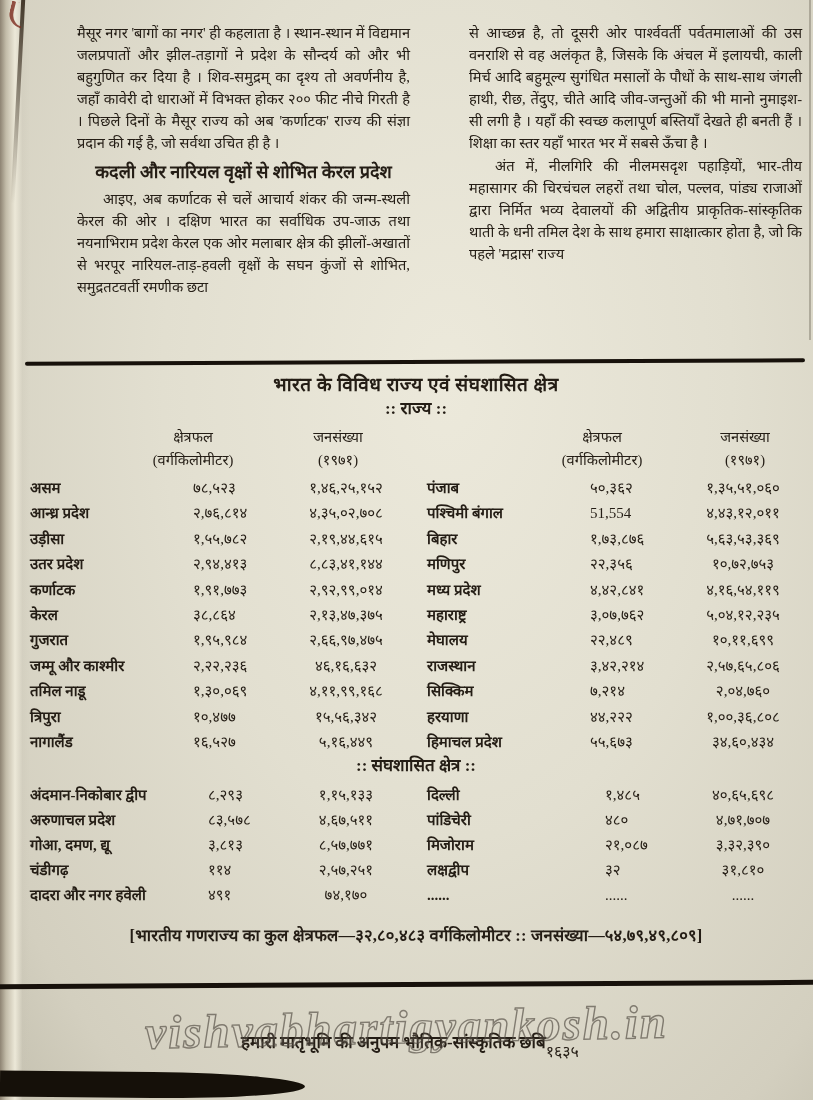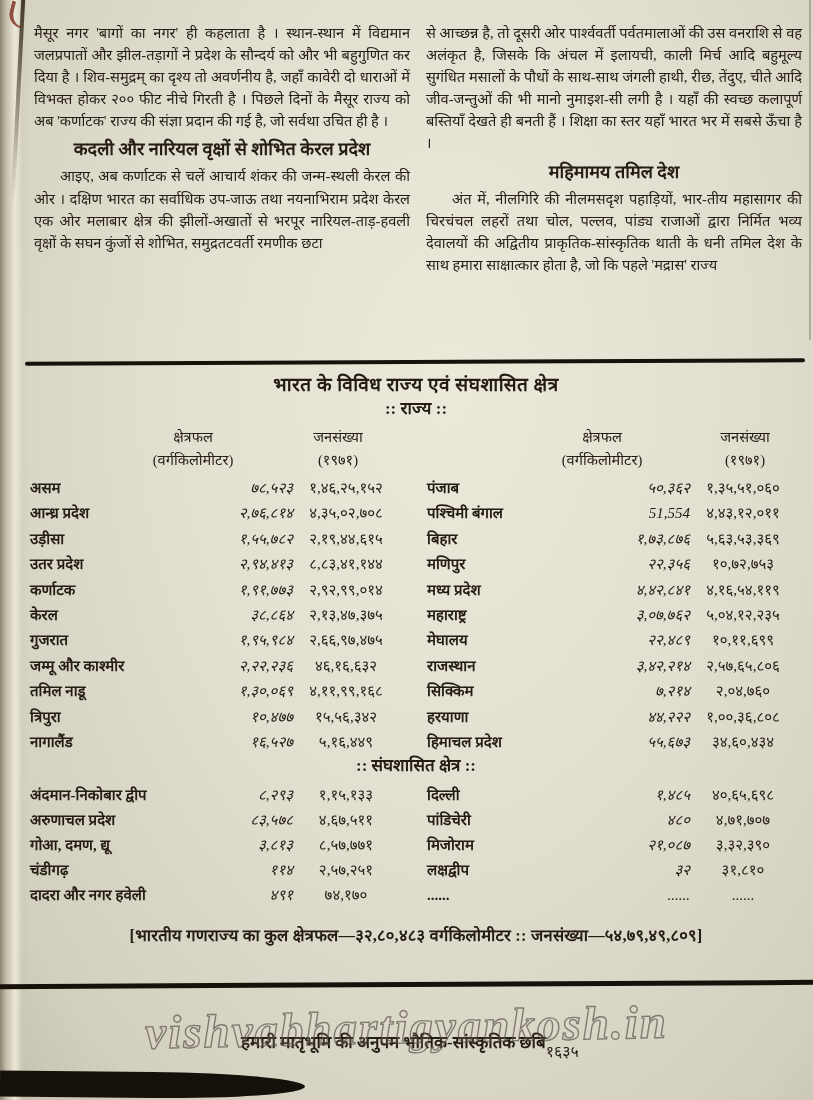--- a/index.html
+++ b/index.html
@@ -21,39 +21,39 @@
     border-radius:0 0 0 16px; transform:rotate(14deg); opacity:.8; }
   .edge-right{ position:absolute; right:2px; top:0; width:2px; height:340px; background:rgba(90,82,70,.35); }
   .bottom-wedge{ position:absolute; left:0; top:1072px; width:305px; height:26px; background:#151009;
     border-radius:0 100% 100% 0 / 0 100% 100% 0; transform:rotate(.6deg); }
   .rule{ position:absolute; background:#17110b; }
   .rule-top{ left:25px; top:360px; width:780px; height:4px; transform:rotate(-.25deg); border-radius:2px; }
   .rule-bottom{ left:0; top:982px; width:813px; height:5px; transform:rotate(-.3deg); }
   
   .text-columns{ position:absolute; left:34px; top:22px; width:768px; height:338px;
     display:flex; gap:16px; }
-  .col{ flex:1; font-size:14.6px; line-height:22.1px; text-align:justify; font-weight:500; }
+  .col{ flex:1; font-size:14.6px; line-height:22.1px; text-align:justify; font-weight:500;margin-left:43px; }
   .col p{ text-align:justify; }
   .para-indent{ text-indent:26px; }
   .col-heading{ text-align:center; font-weight:bold; font-size:18px; margin:5px 0 4px 0; line-height:24px; }
   
   .table-block{ position:absolute; left:30px; top:372px; width:772px; }
   .table-title{ text-align:center; font-weight:bold; font-size:19px; letter-spacing:.5px; line-height:26px; }
   .section-heading{ text-align:center; font-weight:bold; font-size:17px; line-height:22px; }
   .halves{ display:flex; gap:22px; margin-top:6px; }
   .half{ flex:1; position:relative; }
   .hdr{ position:relative; height:50px; font-size:14.6px; line-height:23px; text-align:center; }
   .hdr .hdr-area{ position:absolute; left:88px; width:150px; top:0; }
   .hdr .hdr-pop{ position:absolute; left:248px; width:120px; top:0; }
   .half.right .hdr-area{ left:100px; }
   .half.right .hdr-pop{ left:258px; }
   .rows .row{ display:grid; grid-template-columns:163px 100px 1fr; height:25.4px; line-height:25.4px; font-size:15px; }
   .rows.ut .row{ grid-template-columns:178px 85px 1fr; height:25px; line-height:25px; }
   .row .nm{ font-weight:bold; white-space:nowrap; }
-  .row .ar{ text-align:right; white-space:nowrap;font-style:italic; }
+  .row .ar{ white-space:nowrap; }
   .row .po{ text-align:center; padding-right:6px; white-space:nowrap; }
   .total-line{ margin-top:15px; text-align:center; font-weight:bold; font-size:16.5px; letter-spacing:.2px; white-space:nowrap; }
   
   .page-footer{ position:absolute; left:30px; top:1030px; width:760px; display:flex;
     justify-content:center; align-items:flex-start; }
   .running-title{ font-weight:bold; font-size:17px; }
   .page-number{ font-size:16px; font-weight:500; margin-top:10px; }
   .watermark{ position:absolute; left:0; top:1000px; width:813px; text-align:center;
     font-style:italic; font-size:47px; letter-spacing:2px; font-weight:bold;
     color:rgba(235,232,221,.12); -webkit-text-stroke:1.4px rgba(80,74,64,.65);
@@ -68,21 +68,20 @@
 <div class="edge-right"></div>
 
 <div class="text-columns">
   <div class="col">
     <p>मैसूर नगर 'बागों का नगर' ही कहलाता है । स्थान-स्थान में विद्यमान जलप्रपातों और झील-तड़ागों ने प्रदेश के सौन्दर्य को और भी बहुगुणित कर दिया है । शिव-समुद्रम् का दृश्य तो अवर्णनीय है, जहाँ कावेरी दो धाराओं में विभक्त होकर २०० फीट नीचे गिरती है । पिछले दिनों के मैसूर राज्य को अब 'कर्णाटक' राज्य की संज्ञा प्रदान की गई है, जो सर्वथा उचित ही है ।</p>
     <div class="col-heading">कदली और नारियल वृक्षों से शोभित केरल प्रदेश</div>
     <p class="para-indent">आइए, अब कर्णाटक से चलें आचार्य शंकर की जन्म-स्थली केरल की ओर । दक्षिण भारत का सर्वाधिक उप-जाऊ तथा नयनाभिराम प्रदेश केरल एक ओर मलाबार क्षेत्र की झीलों-अखातों से भरपूर नारियल-ताड़-हवली वृक्षों के सघन कुंजों से शोभित, समुद्रतटवर्ती रमणीक छटा</p>
   </div>
   <div class="col">
     <p>से आच्छन्न है, तो दूसरी ओर पार्श्ववर्ती पर्वतमालाओं की उस वनराशि से वह अलंकृत है, जिसके कि अंचल में इलायची, काली मिर्च आदि बहुमूल्य सुगंधित मसालों के पौधों के साथ-साथ जंगली हाथी, रीछ, तेंदुए, चीते आदि जीव-जन्तुओं की भी मानो नुमाइश-सी लगी है । यहाँ की स्वच्छ कलापूर्ण बस्तियाँ देखते ही बनती हैं । शिक्षा का स्तर यहाँ भारत भर में सबसे ऊँचा है ।</p>
-    <div class="col-heading">महिमामय तमिल देश</div>
     <p class="para-indent">अंत में, नीलगिरि की नीलमसदृश पहाड़ियों, भार-तीय महासागर की चिरचंचल लहरों तथा चोल, पल्लव, पांड्य राजाओं द्वारा निर्मित भव्य देवालयों की अद्वितीय प्राकृतिक-सांस्कृतिक थाती के धनी तमिल देश के साथ हमारा साक्षात्कार होता है, जो कि पहले 'मद्रास' राज्य</p>
   </div>
 </div>
 
 <div class="rule rule-top"></div>
 
 <div class="table-block">
   <div class="table-title">भारत के विविध राज्य एवं संघशासित क्षेत्र</div>
   <div class="section-heading">:: राज्य ::</div>
 

